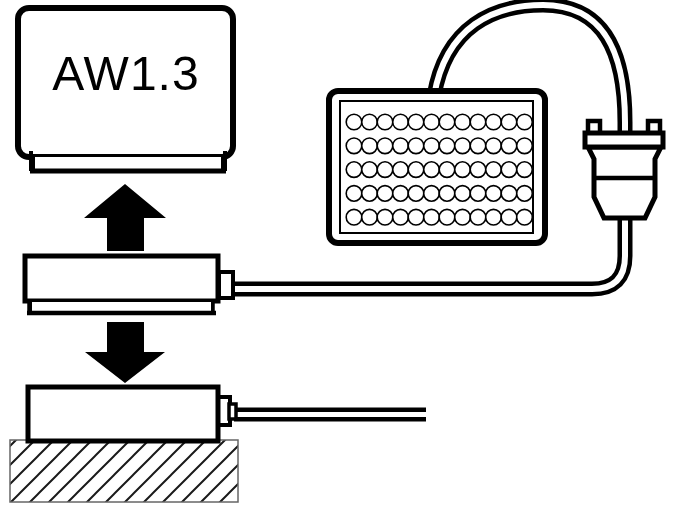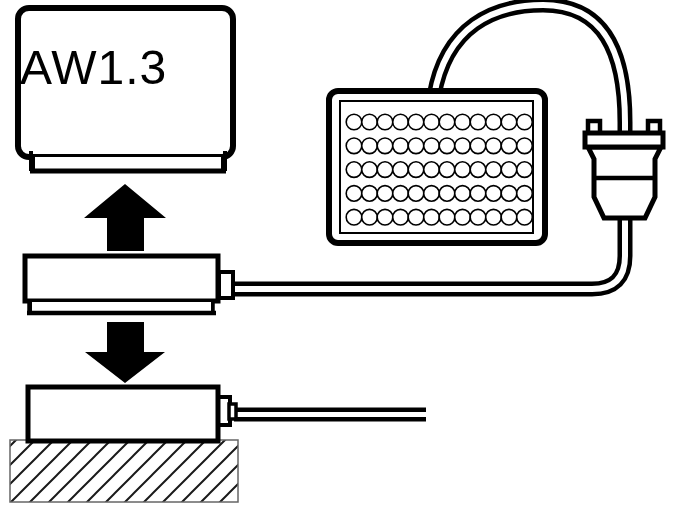--- a/index.html
+++ b/index.html
@@ -10,22 +10,22 @@
   }
   svg{position:absolute;left:0;top:0;}
   .shape{stroke:var(--ink,#000);fill:var(--paper,#fff);}
   .ln{stroke:var(--ink,#000);fill:none;}
   .thin{stroke:var(--ink,#000);fill:var(--paper,#fff);stroke-width:2;}
   .cable-out{stroke:var(--ink,#000);fill:none;stroke-width:15;stroke-linecap:butt;}
   .cable-in{stroke:var(--paper,#fff);fill:none;stroke-width:6;stroke-linecap:butt;}
   .solid{fill:var(--ink,#000);stroke:none;}
   .key{stroke:var(--ink,#000);stroke-width:1.6;fill:var(--paper,#fff);}
   .monitor-label{
-    position:absolute;left:20px;top:44px;width:212px;
-    text-align:left;font-size:48px;line-height:1;
+    position:absolute;left:20px;top:50px;width:212px;
+    text-align:center;font-size:48px;line-height:1;
     color:var(--ink,#000);letter-spacing:1px;user-select:none;
   }
 </style>
 </head>
 <body>
 
 <div class="stage" style="--ink: #000000; --paper: #ffffff; --hatch: #1a1a1a; --hatch-edge: #666666;">
 
   <svg width="674" height="505" viewBox="0 0 674 505">
     <defs>

